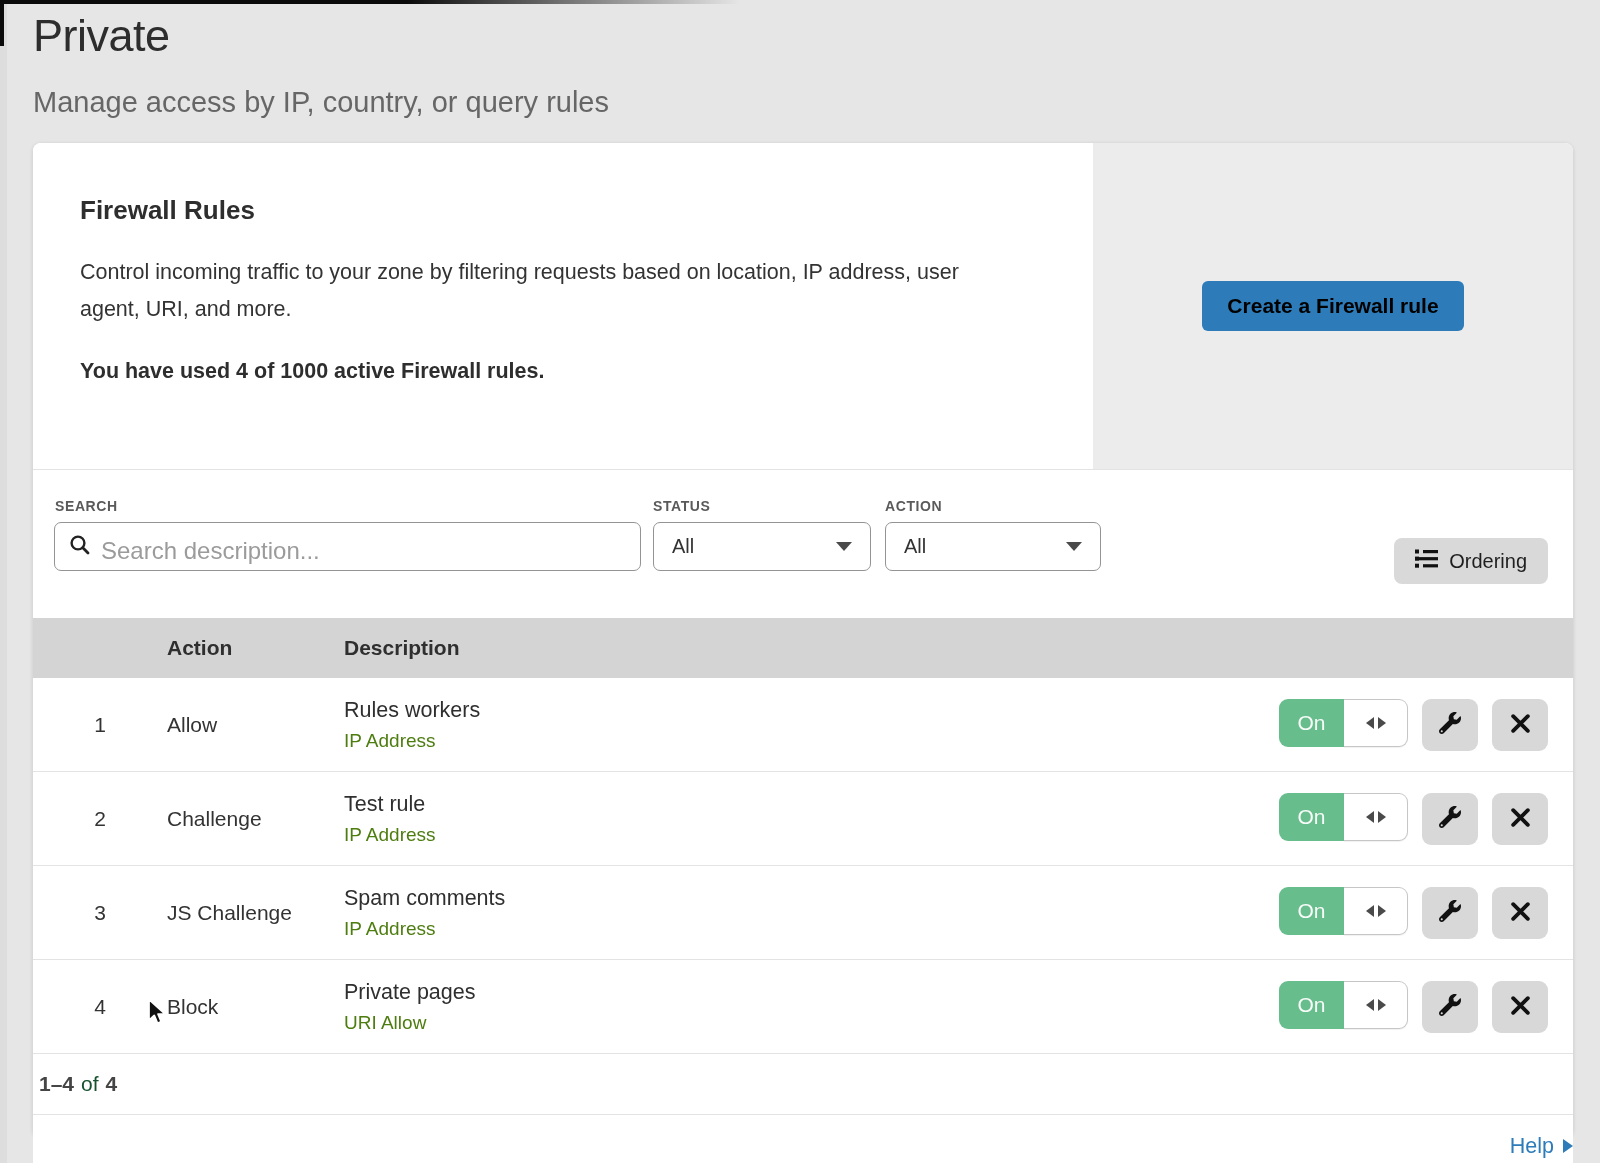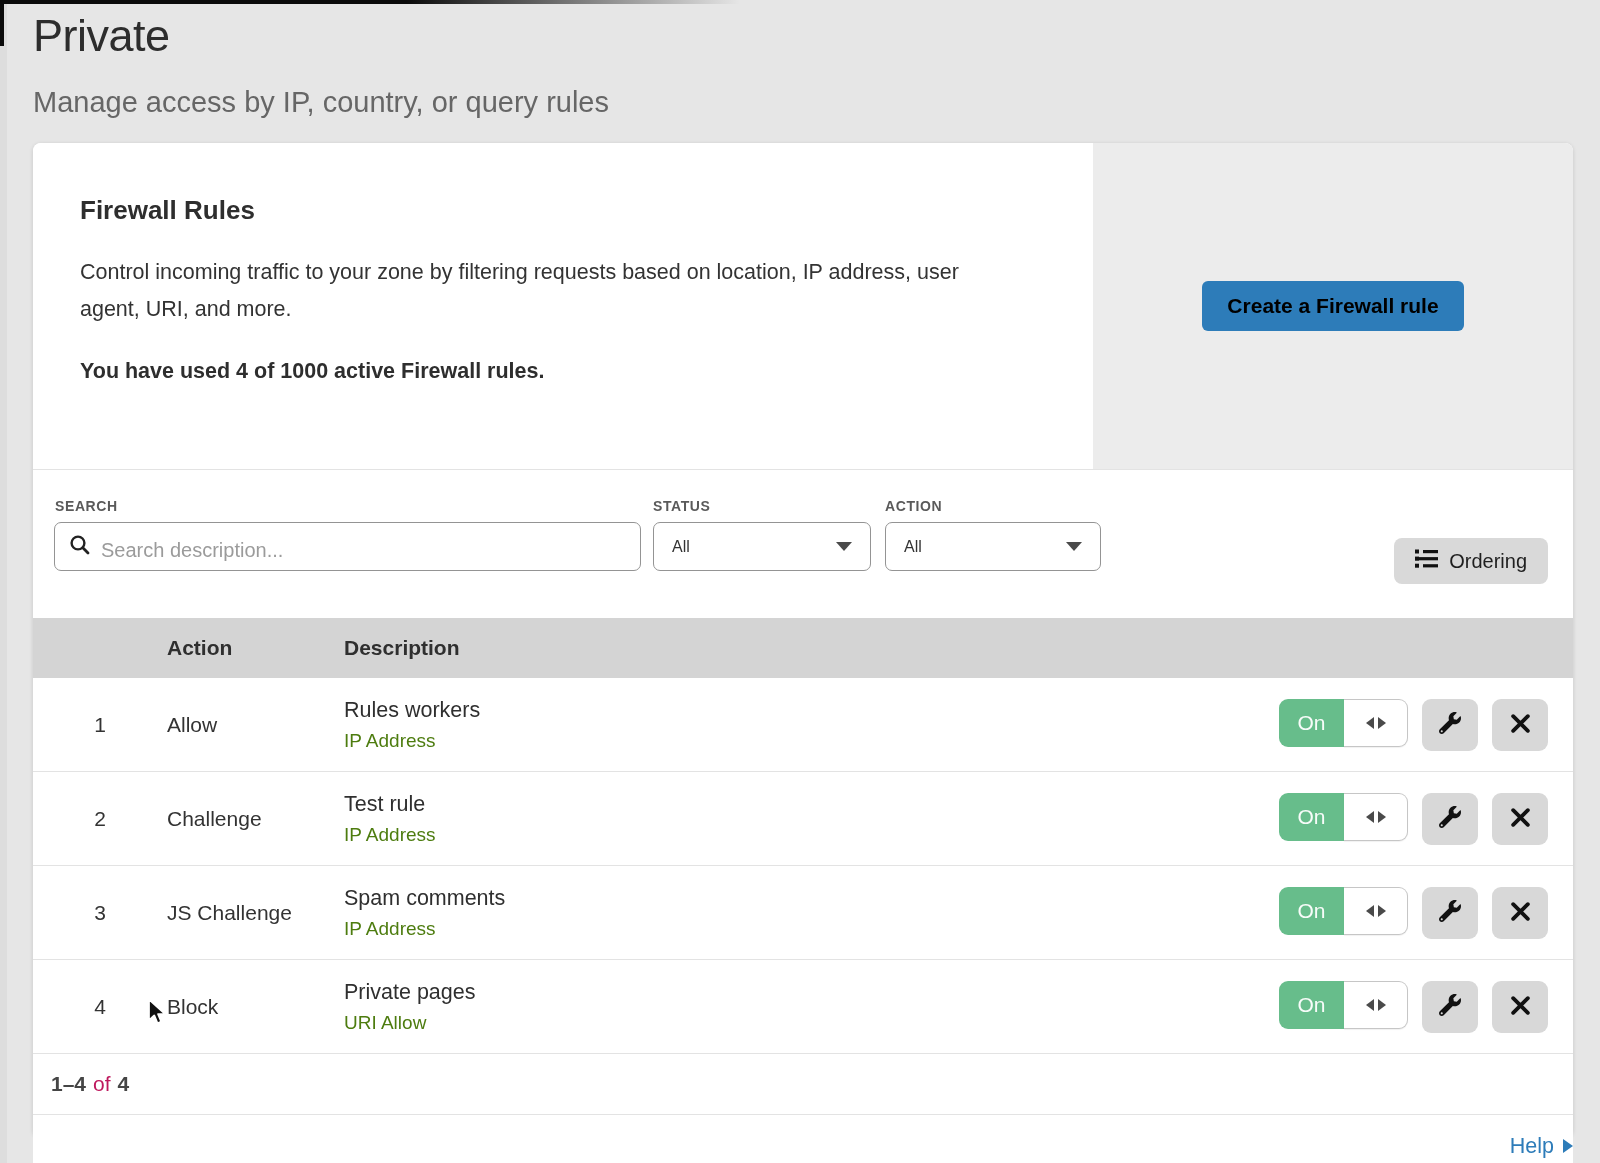--- a/index.html
+++ b/index.html
@@ -45,25 +45,25 @@
   
   .filters { position:relative; height:148px; background:#fff; }
   .filter-label { position:absolute; font-size:14px; font-weight:700; letter-spacing:0.6px; color:#5a5a5a; }
   .lbl-search { left:22px; top:28px; }
   .lbl-status { left:620px; top:28px; }
   .lbl-action { left:852px; top:28px; }
   .search-box { position:absolute; left:21px; top:52px; width:587px; height:49px;
     border:1px solid #949494; border-radius:7px; background:#fff;
     display:flex; align-items:center; padding:0 14px; }
   .search-box input { border:none; outline:none; flex:1; font-family:inherit;
-    font-size:20px; color:#ef4444; background:transparent; margin-left:11px;margin-top:8px; }
+    font-size:24px; color:#ef4444; background:transparent; margin-left:11px;margin-top:8px; }
   .search-box input::placeholder { color:#9b9b9b; }
   .select { position:absolute; top:52px; height:49px; border:1px solid #949494; border-radius:7px;
     background:#fff; display:flex; align-items:center; justify-content:space-between;
-    padding:0 18px; font-size:16px; color:#333; cursor:pointer; }
+    padding:0 18px; font-size:20px; color:#333; cursor:pointer; }
   .sel-status { left:620px; width:218px; }
   .sel-action { left:852px; width:216px; }
   .caret { width:0; height:0; border-left:8px solid transparent; border-right:8px solid transparent;
     border-top:9px solid #4a4a4a; }
   .ordering-btn { position:absolute; right:25px; top:68px; height:46px; padding:0 21px;
     background:#d9d9d9; border:none; border-radius:8px; cursor:pointer;
     display:flex; align-items:center; gap:11px; font-family:inherit; font-size:20px; color:#1f1f1f; }
 
   
   .thead { display:flex; align-items:center; height:60px; background:#d4d4d4;
@@ -85,24 +85,24 @@
     border-radius:0 9px 9px 0; display:flex; align-items:center; justify-content:center; gap:4px;
     box-shadow:0 1px 1px rgba(0,0,0,0.06); }
   .arr { width:0; height:0; display:block; }
   .arr-l { border-top:6px solid transparent; border-bottom:6px solid transparent; border-right:8px solid #4a4a4a; }
   .arr-r { border-top:6px solid transparent; border-bottom:6px solid transparent; border-left:8px solid #4a4a4a; }
 
   .icon-btn { width:56px; height:52px; background:#d8d8d8; border:none; border-radius:9px;
     display:flex; align-items:center; justify-content:center; cursor:pointer; }
 
   
-  .pagination { display:flex; align-items:center; height:60px; padding-left:18px;
+  .pagination { display:flex; align-items:center; height:60px; padding-left:6px;
     font-size:21px; color:#4d4d4d; background:#fff; }
   .pagination .bold { font-weight:700; color:#454545; }
-  .pagination .sep { margin:0 7px; color:#be185d; }
+  .pagination .sep { margin:0 7px; color:#14532d; }
   .help-row { display:flex; align-items:center; justify-content:flex-end; height:63px;
     border-top:1px solid #e3e3e3; background:#fff; border-radius:0 0 8px 8px; }
   .help-link { display:flex; align-items:center; gap:9px; font-size:21.5px;
     color:var(--accent_blue,#2d7cb9); cursor:pointer; text-decoration:none; }
   .help-arrow { width:0; height:0; border-top:7px solid transparent; border-bottom:7px solid transparent;
     border-left:10px solid var(--accent_blue,#2d7cb9); }
 
   .cursor { position:absolute; left:143px; top:998px; z-index:10; pointer-events:none; }
 </style>
 </head>

